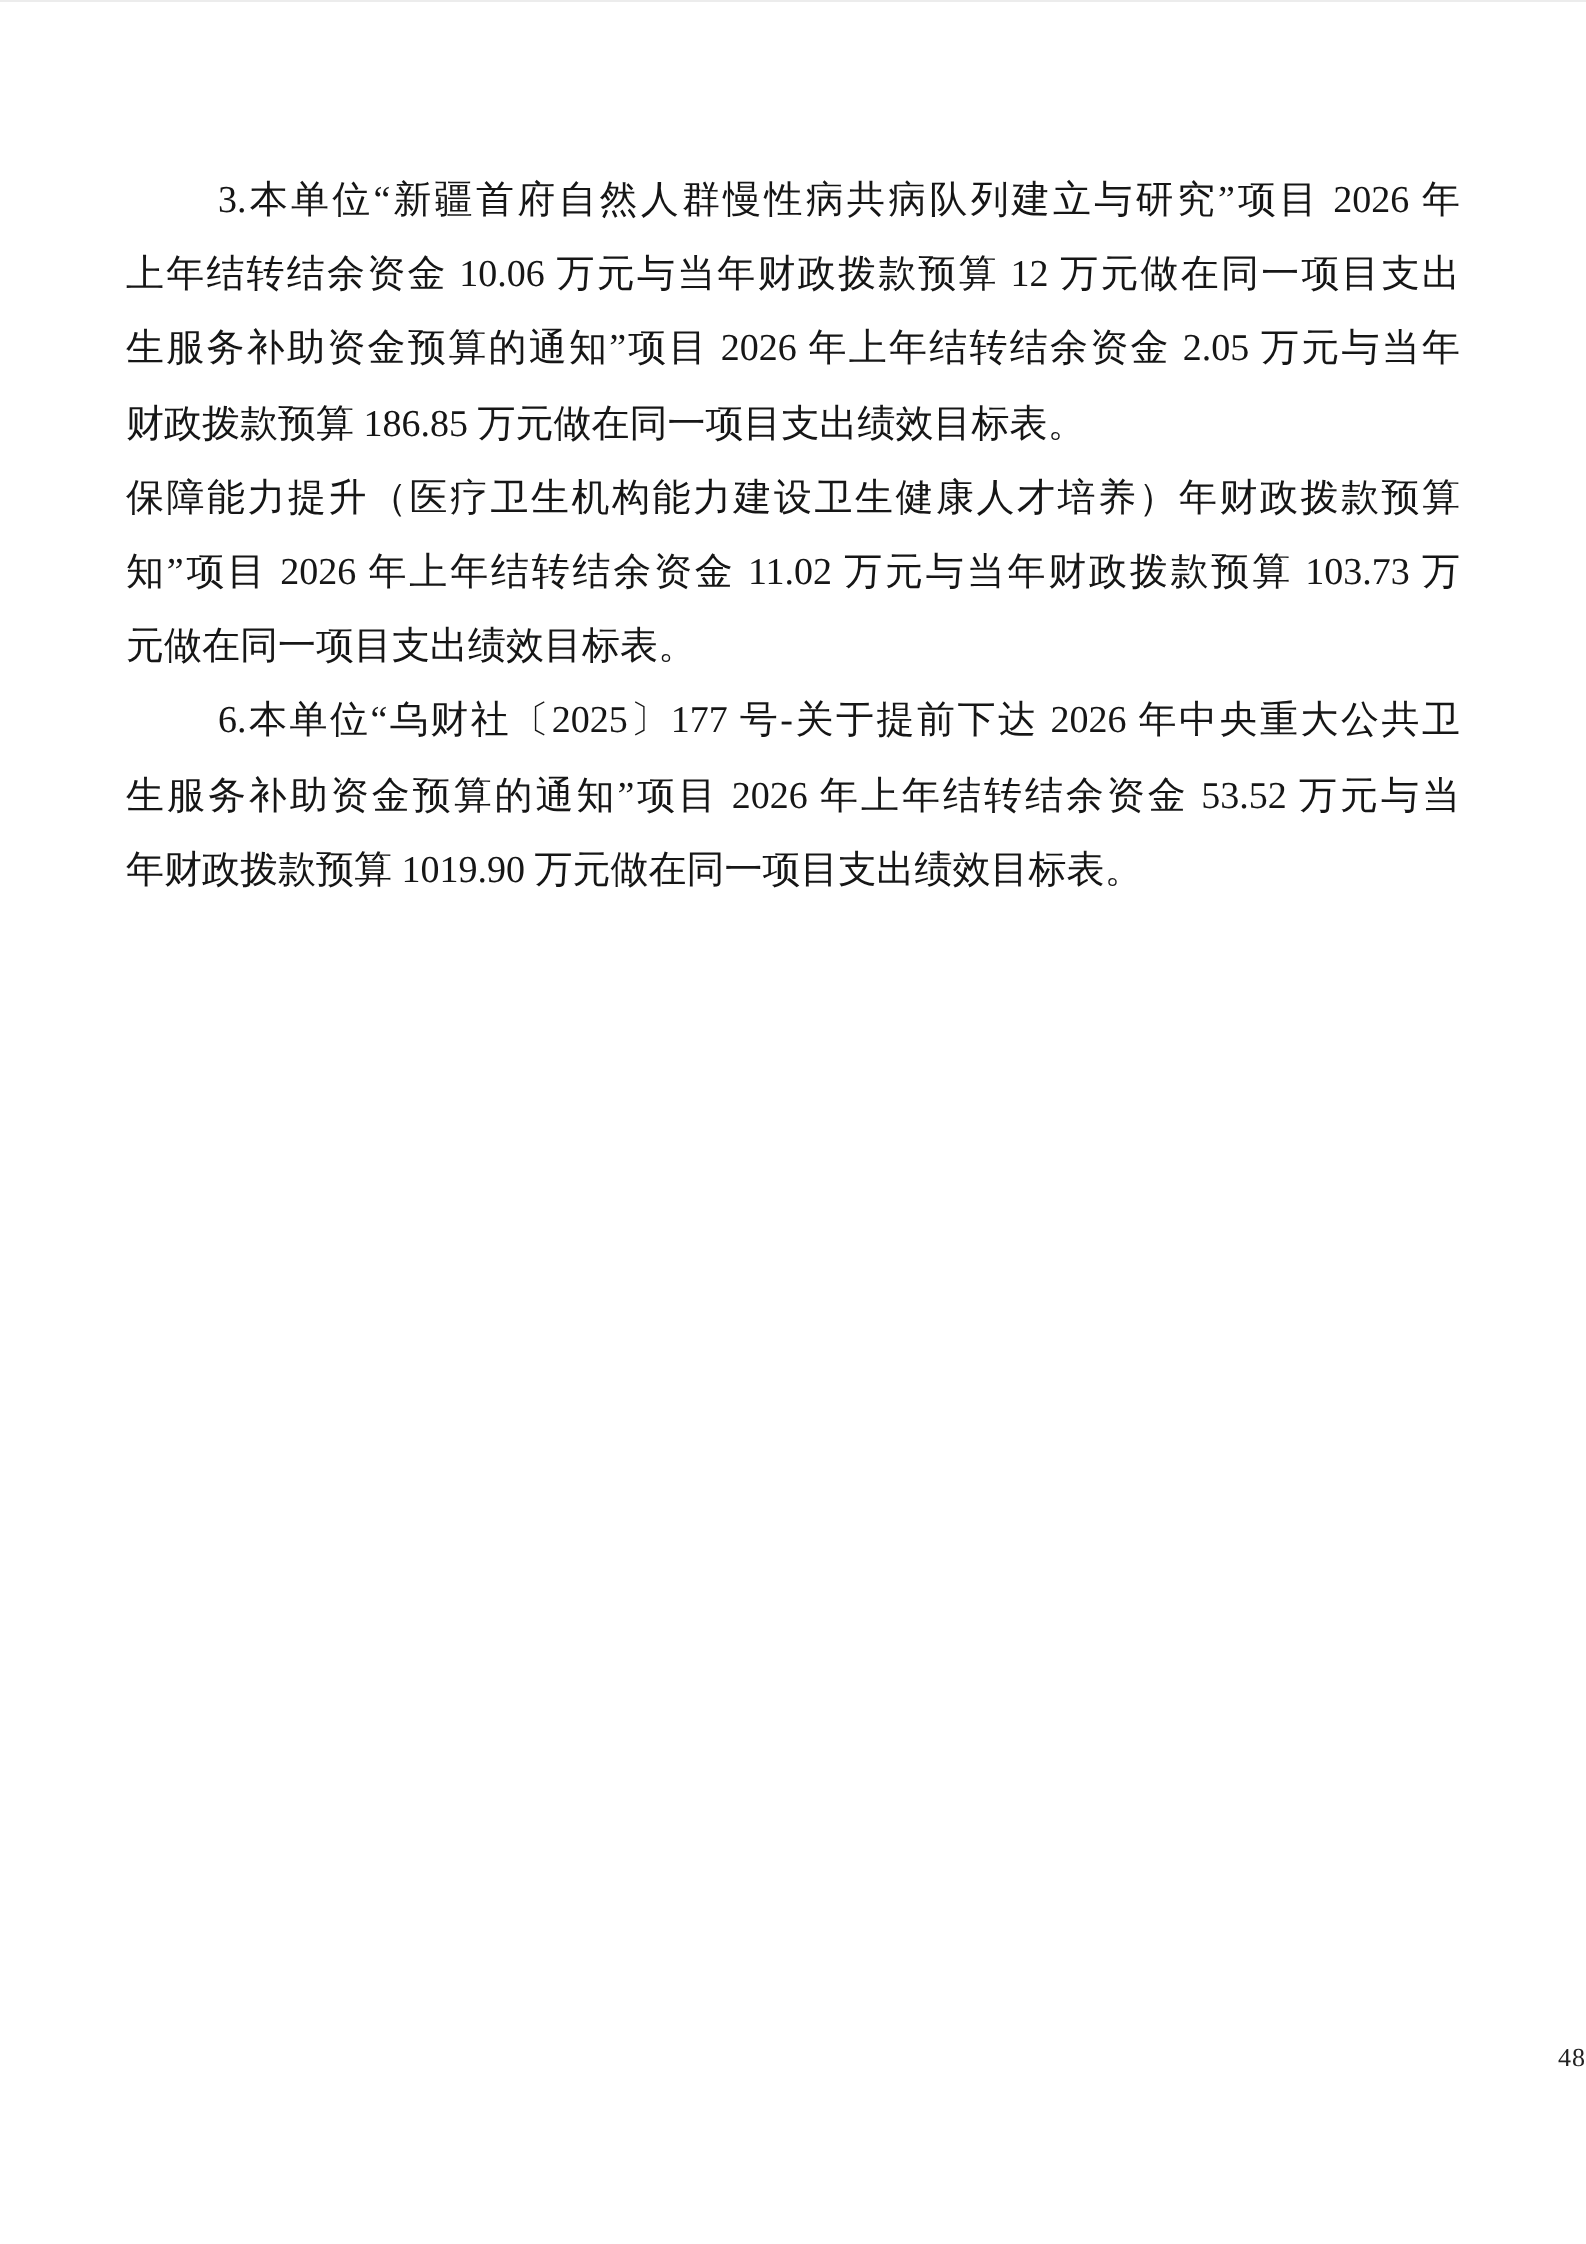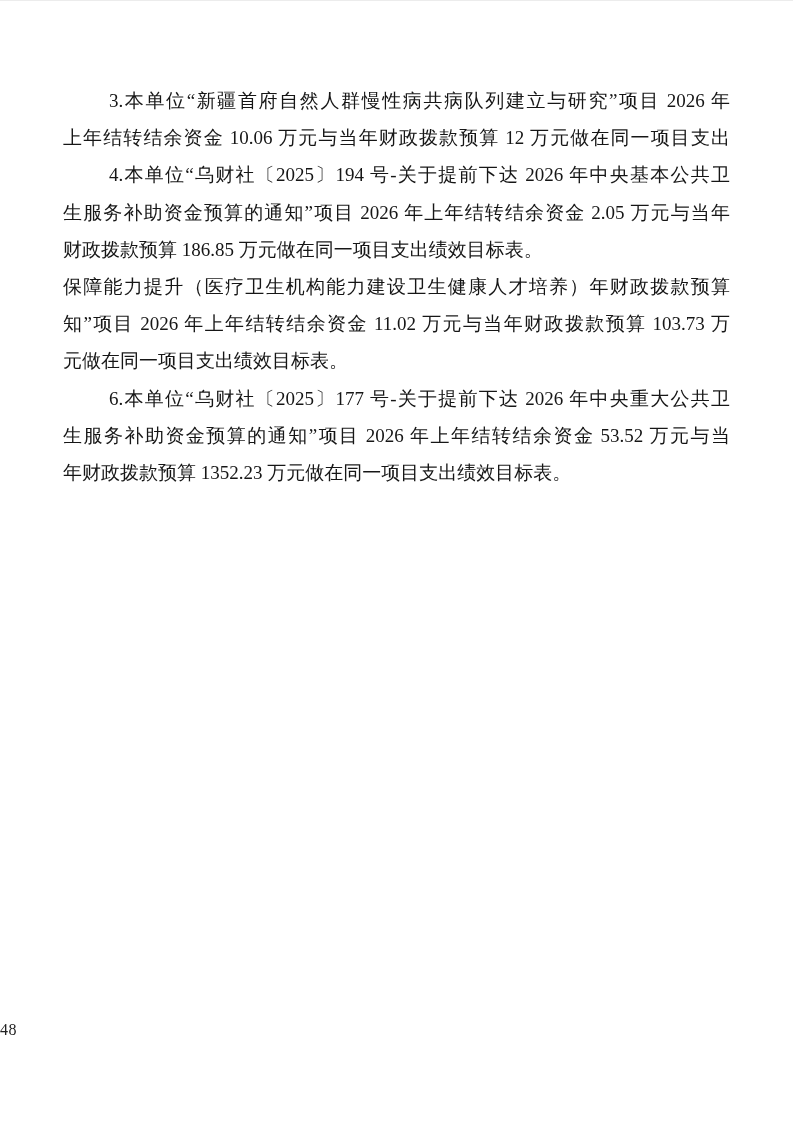--- a/index.html
+++ b/index.html
@@ -37,53 +37,52 @@
   .ln.first { padding-left: 46px; }
   .ln.last {
     text-align: left;
     text-align-last: left;
   }
   .page-number {
     position: absolute;
     top: 1020px;
     left: 0;
     right: 0;
-    text-align: left;
-    font-size: 16px;
+    text-align: right;
+    font-size: 13px;
     letter-spacing: 0.5px;
     color: #222222;
   }
 </style>
 </head>
 <body>
 
 <div class="page">
 
   <div class="content">
 
     <div class="para">
       <div class="ln first">3.本单位“新疆首府自然人群慢性病共病队列建立与研究”项目 2026 年</div>
       <div class="ln">上年结转结余资金 10.06 万元与当年财政拨款预算 12 万元做在同一项目支出</div>
     </div>
 
     <div class="para">
-      <div class="ln first">4.本单位“乌财社〔2025〕194 号-关于提前下达 2026 年中央基本公共卫</div>
       <div class="ln">生服务补助资金预算的通知”项目 2026 年上年结转结余资金 2.05 万元与当年</div>
       <div class="ln last">财政拨款预算 186.85 万元做在同一项目支出绩效目标表。</div>
     </div>
 
     <div class="para">
       <div class="ln">保障能力提升（医疗卫生机构能力建设卫生健康人才培养）年财政拨款预算</div>
       <div class="ln">知”项目 2026 年上年结转结余资金 11.02 万元与当年财政拨款预算 103.73 万</div>
       <div class="ln last">元做在同一项目支出绩效目标表。</div>
     </div>
 
     <div class="para">
       <div class="ln first">6.本单位“乌财社〔2025〕177 号-关于提前下达 2026 年中央重大公共卫</div>
       <div class="ln">生服务补助资金预算的通知”项目 2026 年上年结转结余资金 53.52 万元与当</div>
-      <div class="ln last">年财政拨款预算 1352.23 万元做在同一项目支出绩效目标表。</div>
+      <div class="ln last">年财政拨款预算 1019.90 万元做在同一项目支出绩效目标表。</div>
     </div>
 
   </div>
 
   <div class="page-number">48</div>
 
 </div>
 
 </body></html>

